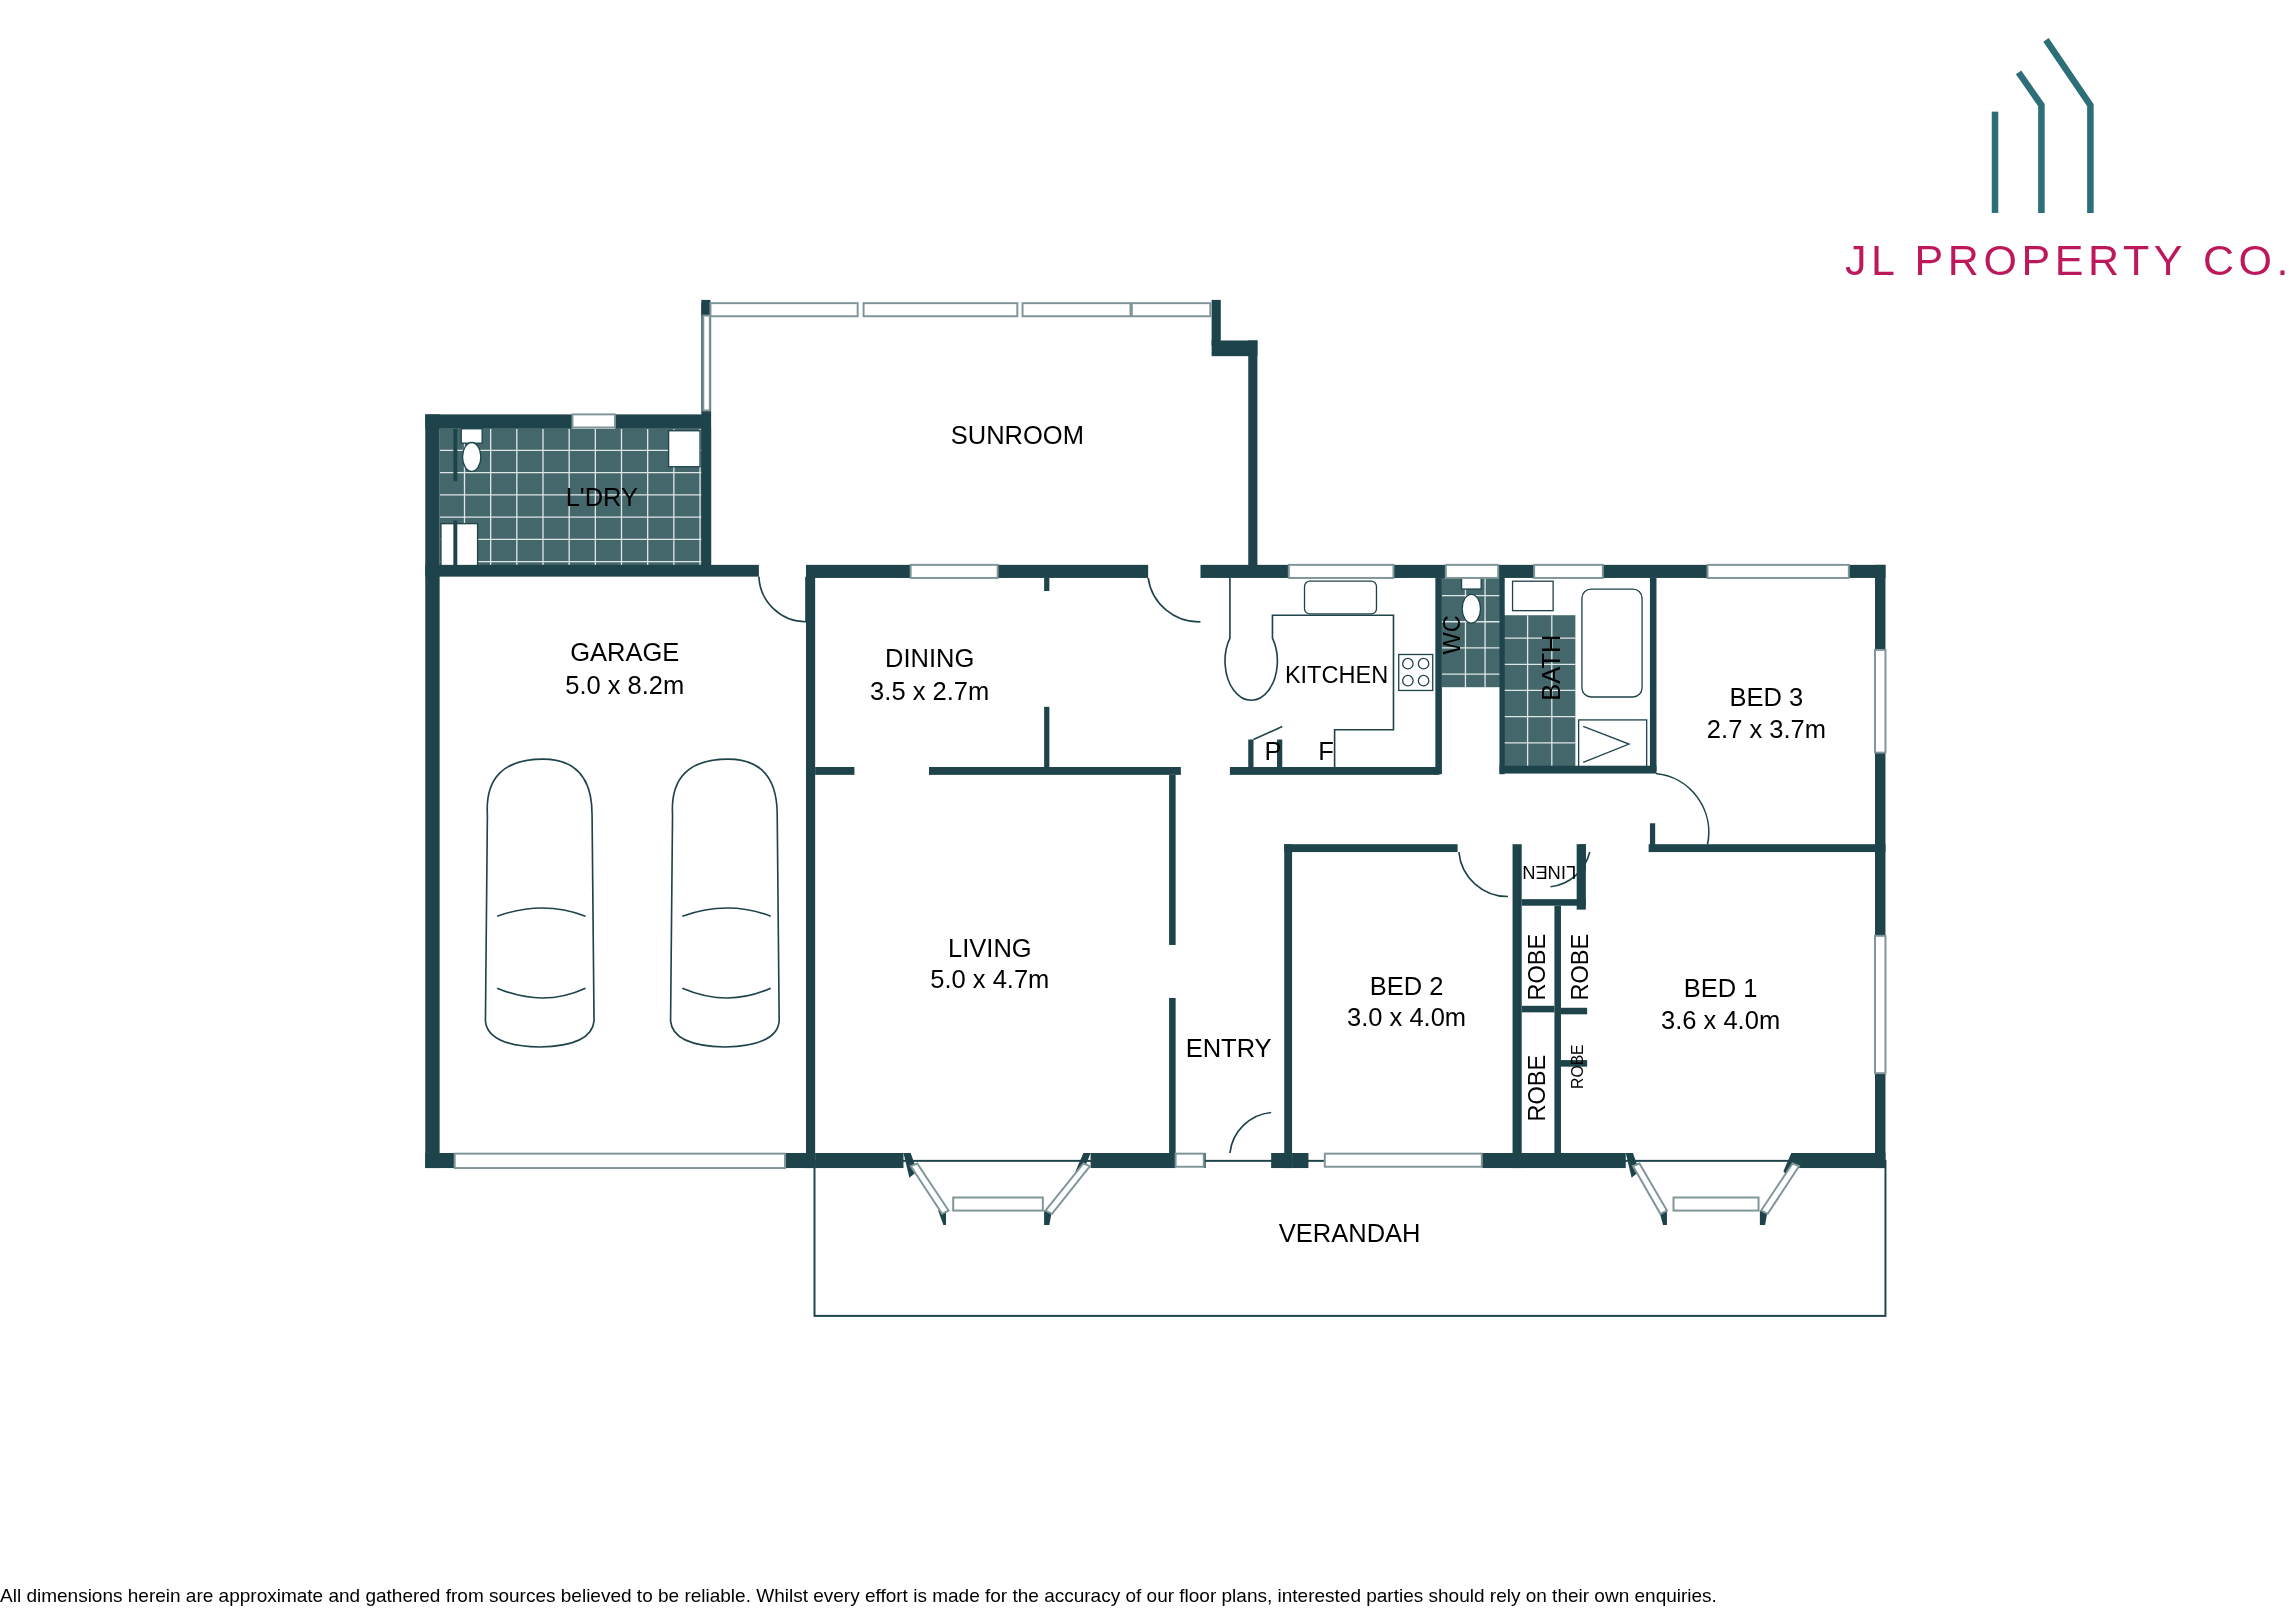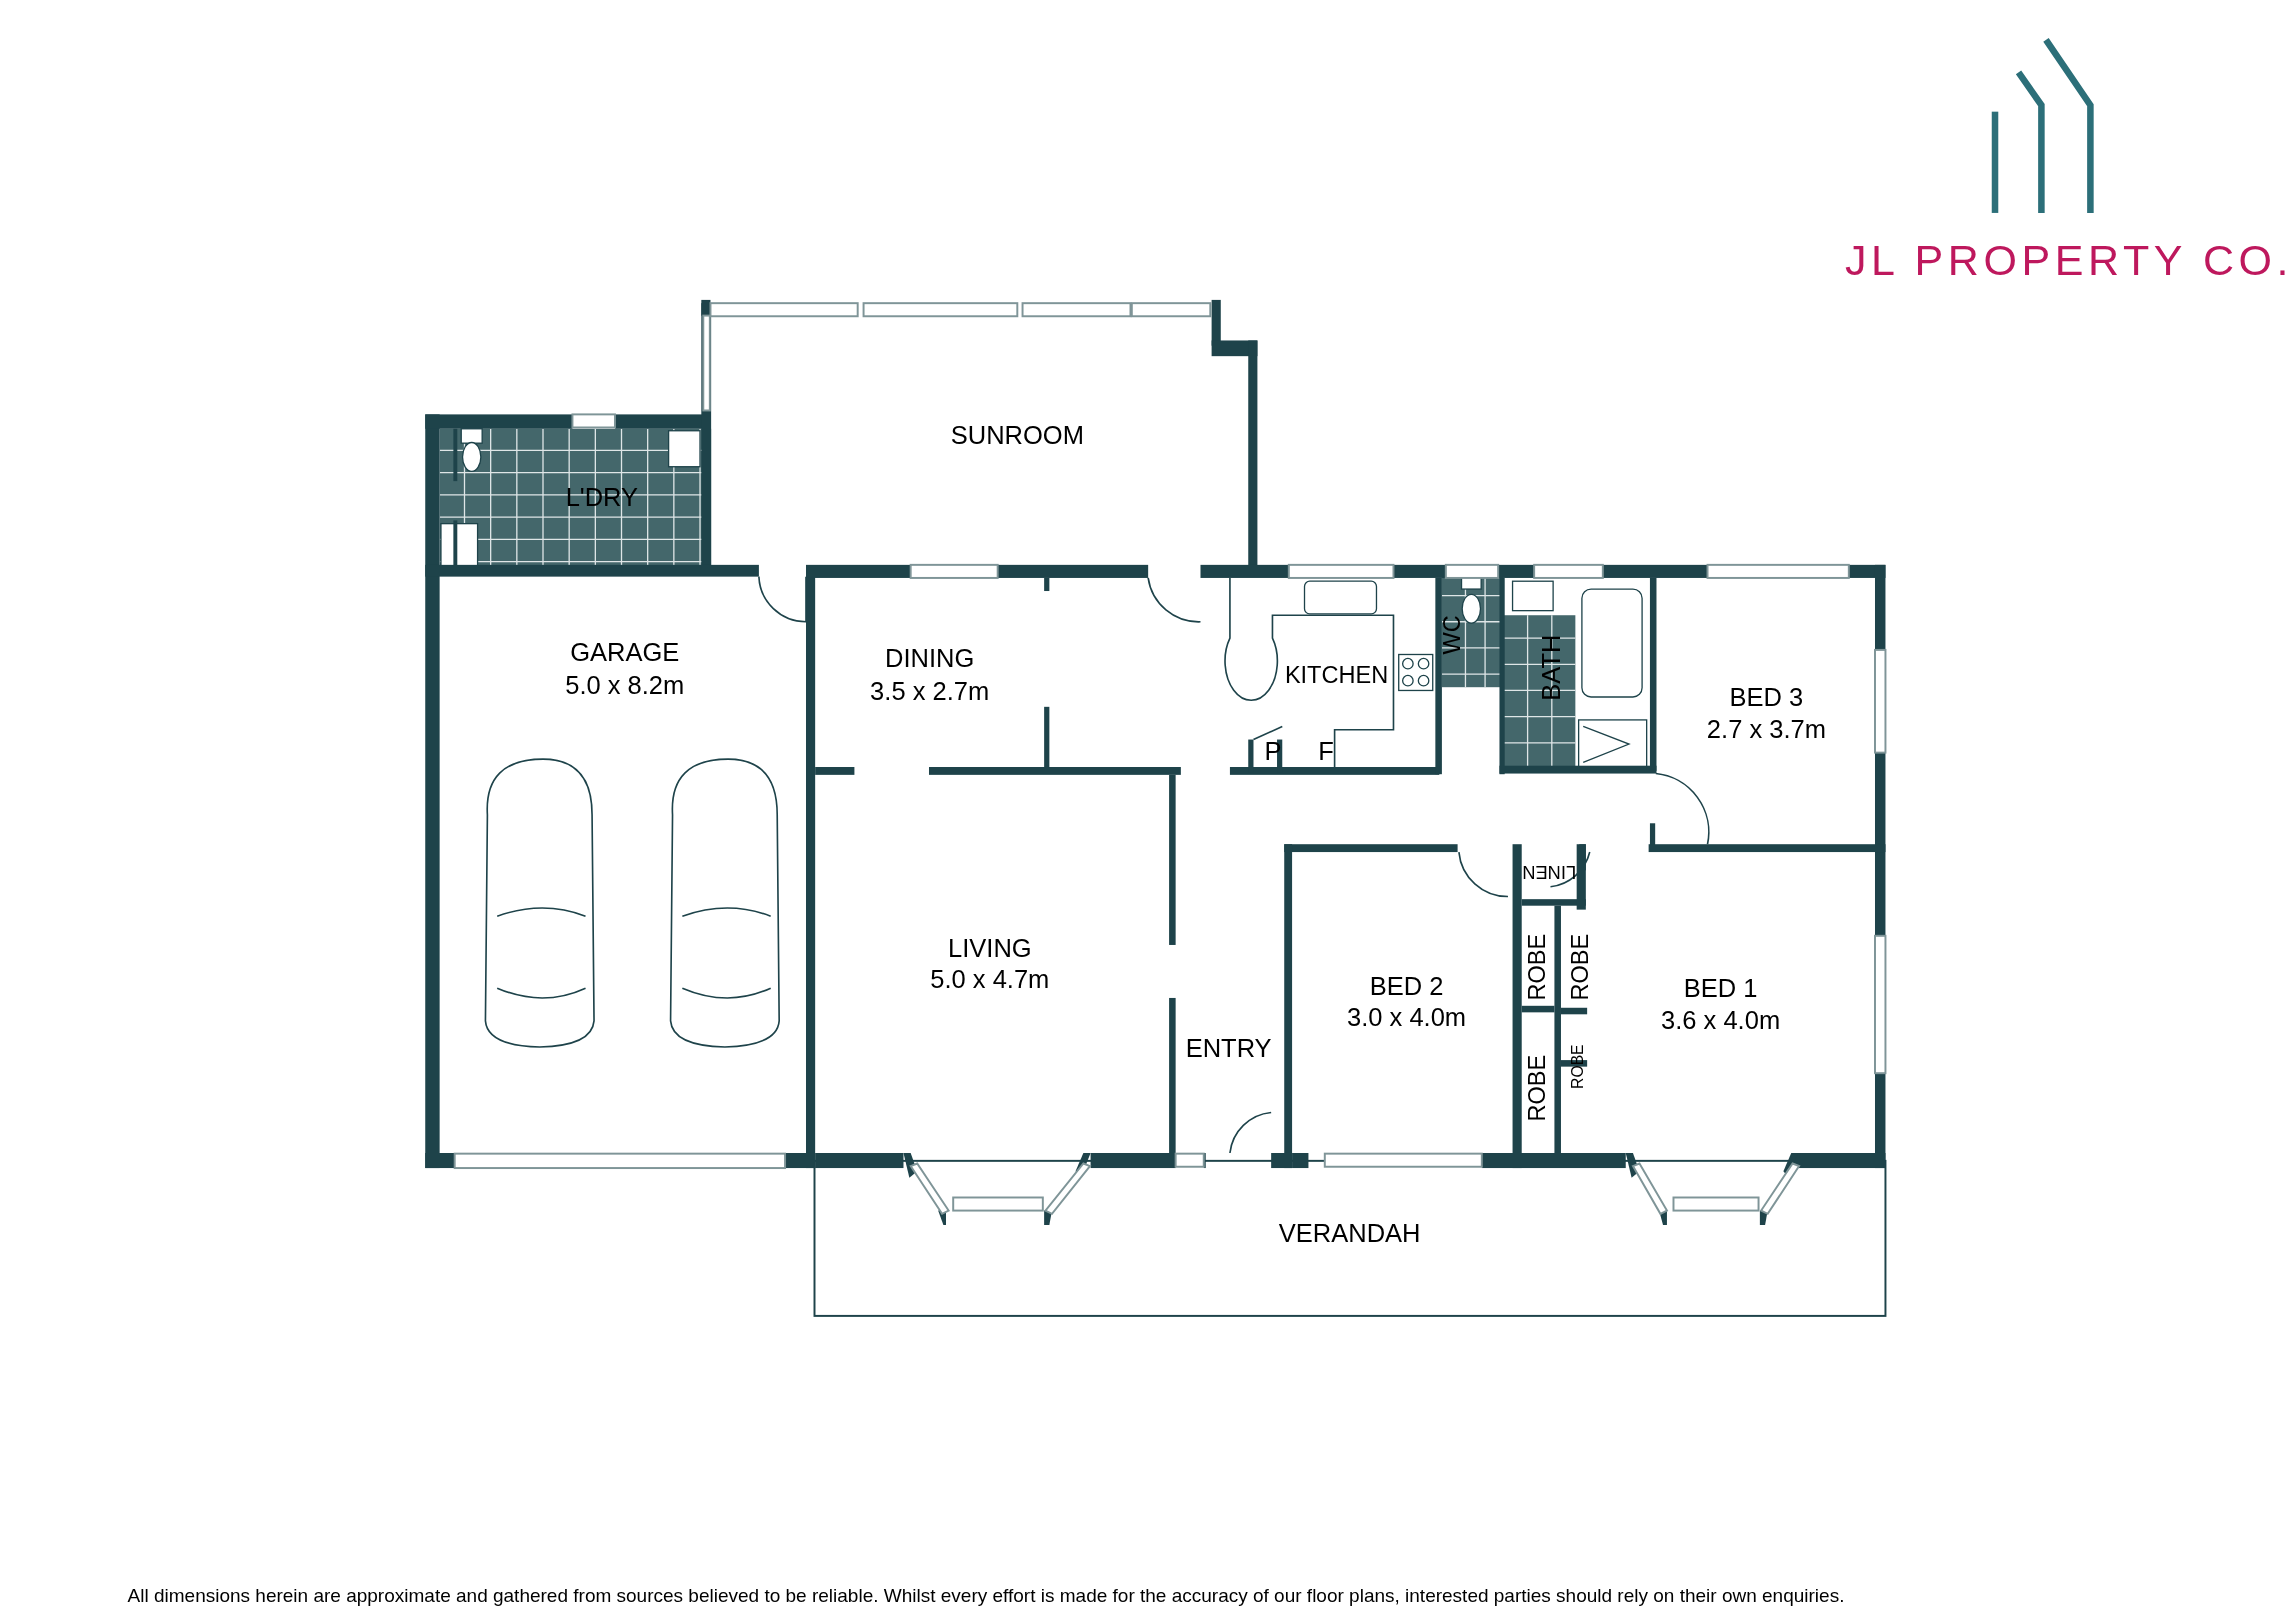--- a/index.html
+++ b/index.html
@@ -7,21 +7,21 @@
   #plan{position:absolute;left:0;top:0;width:2295px;height:1623px;}
   .wall{fill:#1e434a;}
   .tile{fill:#44676b;}
   .thin{fill:none;stroke:#1e434a;stroke-width:2.5;}
   .win{fill:#ffffff;stroke:#7f9598;stroke-width:3;}
   .lbl{font-family:"Liberation Sans",sans-serif;fill:#000;text-anchor:middle;}
   .room{font-size:39px;}
   .dim{font-size:39px;}
   .small{font-size:36px;}
   .logo-text{position:absolute;left:1845px;top:236px;font-family:"Liberation Sans",sans-serif;font-size:43px;letter-spacing:4.6px;color:#be185d;font-weight:normal;white-space:nowrap;}
-  .disclaimer{position:absolute;left:0;width:1972px;top:1585px;text-align:center;font-family:"Liberation Sans",sans-serif;font-size:19px;color:#000;white-space:nowrap;}
+  .disclaimer{position:absolute;left:0;width:1972px;top:1585px;text-align:left;font-family:"Liberation Sans",sans-serif;font-size:19px;color:#000;white-space:nowrap;}
 </style>
 </head>
 <body>
 
 <svg style="position:absolute;left:1963px;top:33px;" width="196" height="190" viewBox="0 0 300 290">
   <g fill="none" stroke="#2c6f79" stroke-width="10" stroke-linejoin="miter">
     <line x1="49" y1="120" x2="49" y2="275"></line>
     <polyline points="85,60 120,110 120,275"></polyline>
     <polyline points="127,10 195,110 195,275"></polyline>
   </g>

